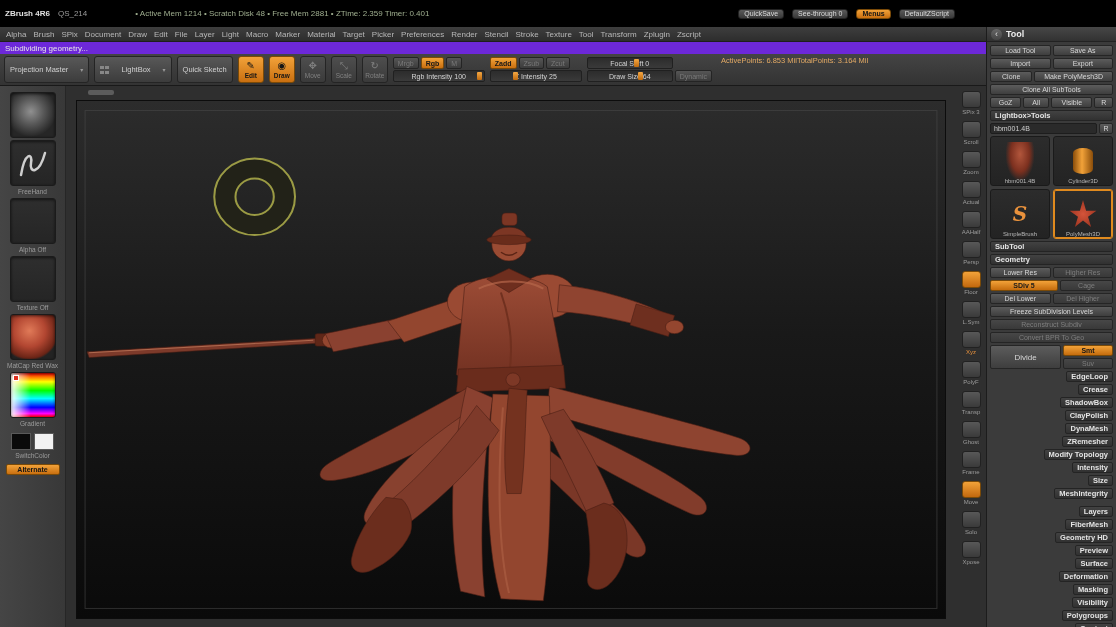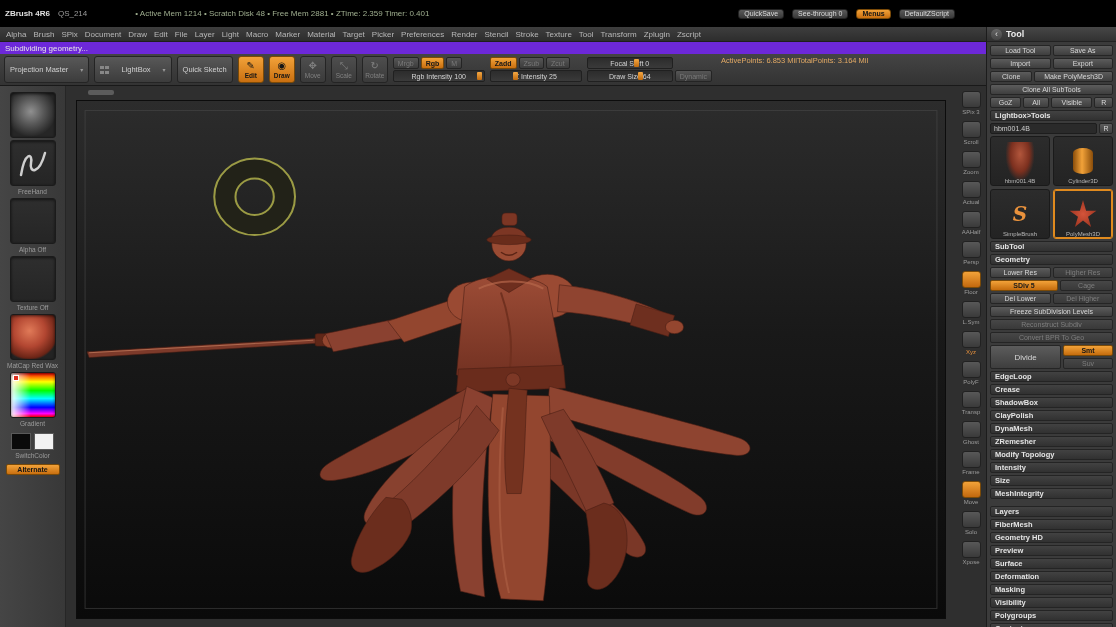--- a/index.html
+++ b/index.html
@@ -86,21 +86,21 @@
   .chev { width:11px; height:11px; border-radius:50%; background:linear-gradient(#666,#444); color:#ddd; font-size:9px; line-height:10px; text-align:center; cursor:pointer; }
   .panel-title { font-size:9px; color:#ececec; font-weight:bold; }
   .panel-body { flex:1; padding:3px; display:flex; flex-direction:column; gap:2px; overflow:hidden; }
   .prow { display:flex; gap:2px; flex:0 0 auto; }
   .pbtn { flex:1; height:11px; font-size:7px; color:#d8d8d8; background:linear-gradient(#5c5c5c,#3e3e3e); border:1px solid #252525; border-radius:2px; display:flex; align-items:center; justify-content:center; padding:0 2px; white-space:nowrap; overflow:hidden; cursor:pointer; }
   .pbtn.dim { color:#7e7e7e; background:linear-gradient(#474747,#393939); }
   .pbtn.orange { background:linear-gradient(#f2a239,#c56c0d); color:#161616; border-color:#7a4a08; font-weight:bold; }
   .pfield { flex:1; height:11px; font-size:7px; color:#cfcfcf; background:#2a2a2a; border:1px solid #1d1d1d; border-radius:2px; display:flex; align-items:center; padding:0 3px; cursor:text; }
   .pslider { position:relative; flex:1.4; height:11px; font-size:7px; font-weight:bold; color:#1a1a1a; background:linear-gradient(#f2a239,#c56c0d); border:1px solid #7a4a08; border-radius:2px; display:flex; align-items:center; justify-content:center; cursor:pointer; }
   .sec-header { height:11px; flex:0 0 auto; background:linear-gradient(#424242,#313131); border:1px solid #242424; border-radius:2px; display:flex; align-items:center; padding:0 4px; color:#e4e4e4; font-size:7.5px; font-weight:bold; cursor:pointer; white-space:nowrap; overflow:hidden; }
-  .seclist { display:flex; flex-direction:column; gap:2px; flex:0 0 auto; }
+  .seclist { display:flex; flex-direction:column; gap:2px; flex:0 0 auto;align-items:flex-end; }
   .seclist.palettes { margin-top:5px; }
 
   .tool-thumbs { display:grid; grid-template-columns:1fr 1fr; gap:3px; flex:0 0 auto; }
   .slot { position:relative; height:50px; background:linear-gradient(#2c2c2c,#232323); border:1px solid #1a1a1a; border-radius:3px; display:flex; align-items:center; justify-content:center; cursor:pointer; }
   .slot.selected { border-color:#e08a1e; box-shadow:0 0 0 1px #e08a1e inset; }
   .slot-caption { position:absolute; bottom:1px; left:0; right:0; text-align:center; font-size:6px; color:#b8b8b8; }
   .slot-icon { display:flex; align-items:center; justify-content:center; }
   .slot-icon.figure { width:28px; height:38px; background:radial-gradient(ellipse at 50% 32%, #b2563c 0%, #7c301f 48%, rgba(0,0,0,0) 74%); }
   .slot-icon.cylinder { width:20px; height:26px; background:linear-gradient(90deg,#8a4d0a,#f2a239 45%,#8a4d0a); border-radius:10px/5px; }
   .slot-icon.star { width:28px; height:28px; background:radial-gradient(#d4543a,#8a2a18); clip-path:polygon(50% 0,61% 38%,98% 38%,68% 60%,79% 96%,50% 73%,21% 96%,32% 60%,2% 38%,39% 38%); }

